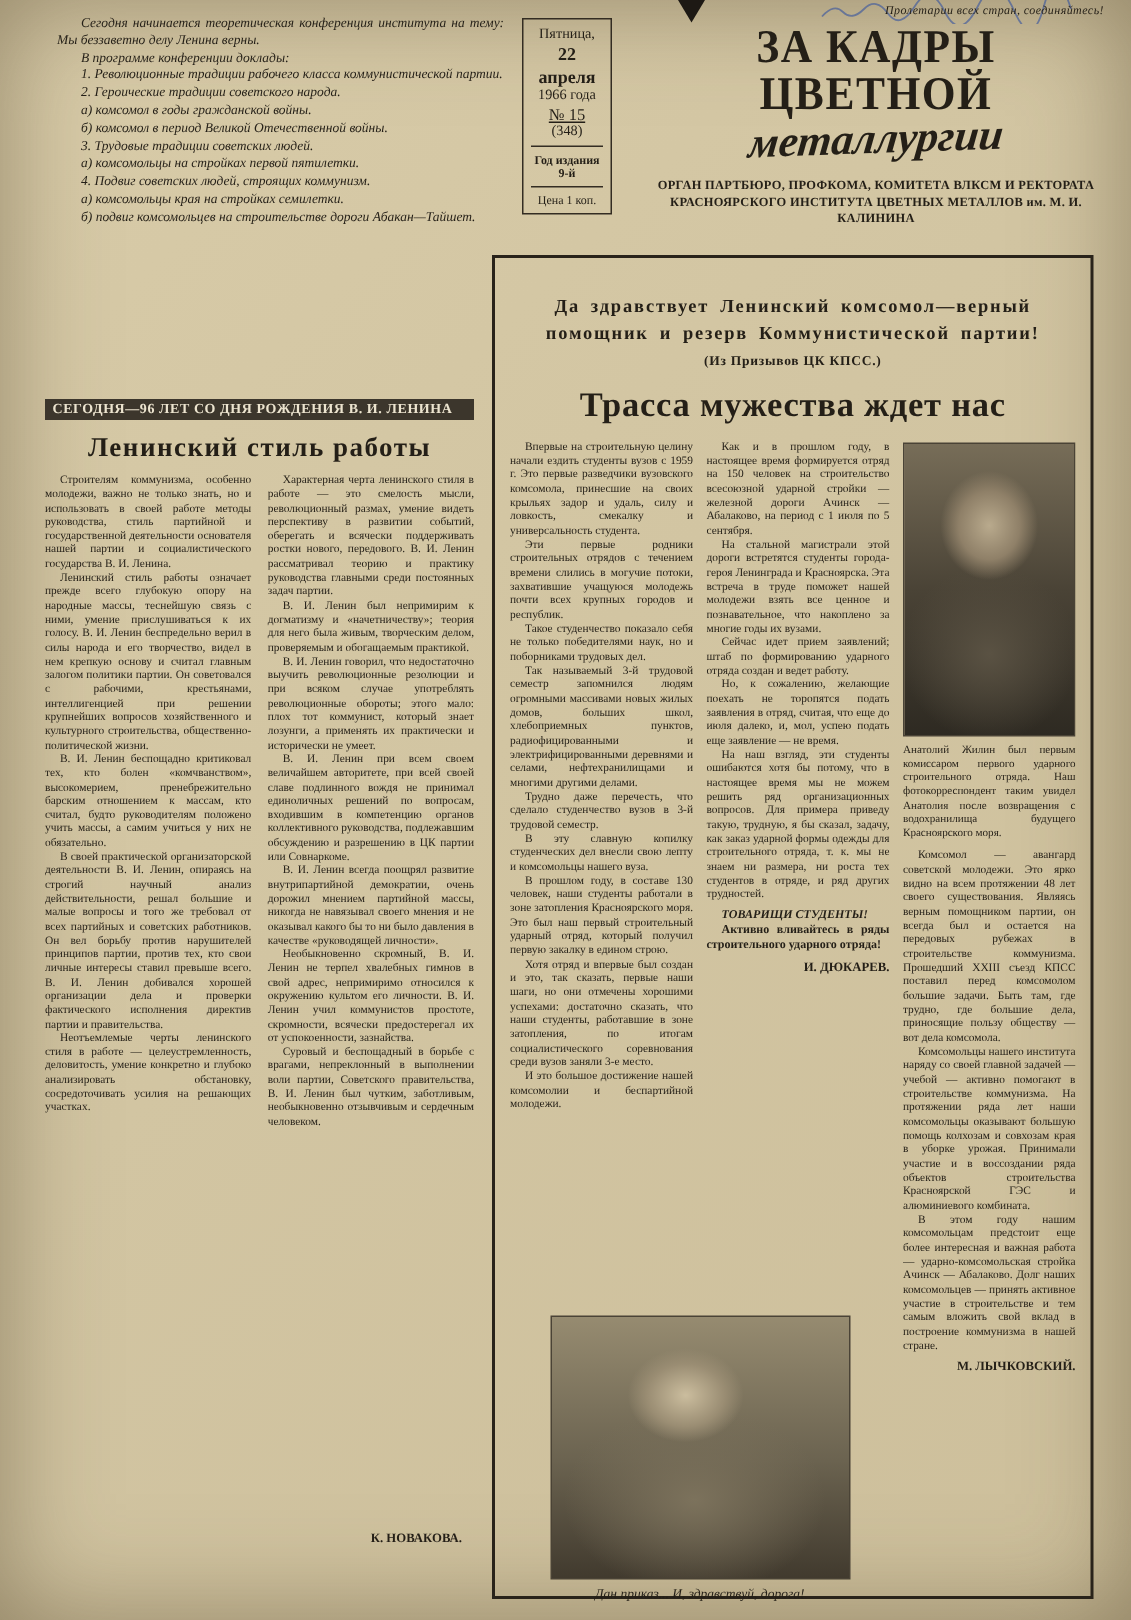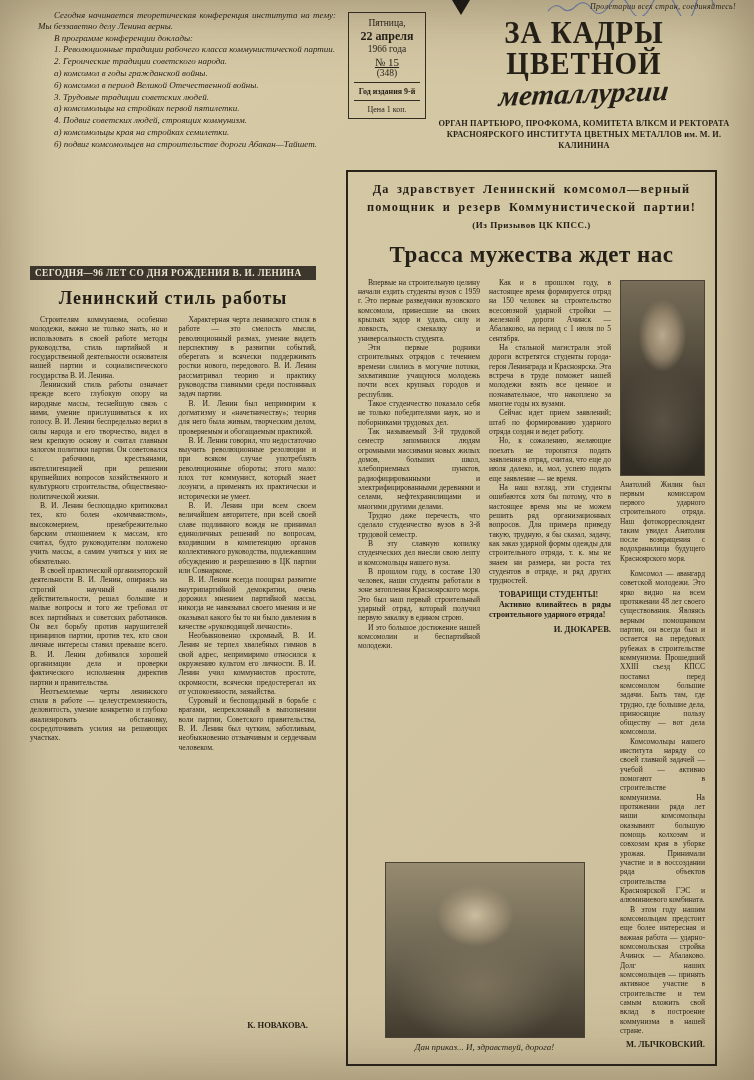--- a/index.html
+++ b/index.html
@@ -8,21 +8,21 @@
     position:relative; width:754px; height:1080px; margin:0 auto;
     background: linear-gradient(135deg, #d8cba8 0%, #d2c5a2 45%, #cdbf9b 100%);
     box-shadow: inset 0 0 70px rgba(80,65,40,.5);
     font-family:"Liberation Serif", serif; color:#241f17; overflow:hidden;
   }
   
   .announcement { position:absolute; left:38px; top:10px; width:298px;
     font-style:italic; font-size:9px; line-height:1.2; text-align:justify; }
   .announcement .para { margin:0 0 1px 0; text-indent:16px; }
   
-  .dateplate { position:absolute; left:348px; top:12px; width:78px;
+  .dateplate { position:absolute; left:348px; top:12px; width:60px;
     border:1.5px solid #332c22; text-align:center; padding:5px 3px 4px; }
   .dp-weekday { font-size:9.5px; }
   .dp-date { font-size:12px; font-weight:bold; margin-top:1px; }
   .dp-year { font-size:9.5px; }
   .dp-no { font-size:11px; margin-top:2px;text-decoration:underline; }
   .dp-total { font-size:9.5px; }
   .dp-rule { border-top:1px solid #332c22; margin:4px 2px; }
   .dp-edition { font-size:8px; font-weight:bold; }
   .dp-price { font-size:8px; margin-top:1px; }
   
@@ -42,32 +42,32 @@
   .left-article { position:absolute; left:30px; top:266px; width:286px; }
   .banner { background:#3c362c; color:#ece4cf; font-size:9.3px; font-weight:bold;
     padding:2px 5px; letter-spacing:.4px; white-space:nowrap; overflow:hidden; }
   .article-title { font-size:18px; font-weight:bold; text-align:center;
     letter-spacing:1px; margin:8px 0 6px; }
   .two-col { column-count:2; column-gap:11px; height:700px; overflow:hidden;
     font-size:7.6px; line-height:1.225; text-align:justify; }
   .para { margin:0; text-indent:10px; }
   .sig-left { text-align:right; font-weight:bold; font-size:8.5px; margin-top:5px; padding-right:8px; }
   
-  .main-box { position:absolute; left:346px; top:170px; width:371px; height:896px;
-    border:2px solid #29231a; padding:9px 10px 8px; }
+  .main-box { position:absolute; left:328px; top:170px; width:401px; height:896px;
+    border:2px solid #29231a; padding:24px 10px 8px; }
   .slogan { font-size:12.3px; font-weight:bold; text-align:center;
     letter-spacing:1.2px; word-spacing:3px; line-height:1.45; }
   .slogan-src { font-size:9px; font-weight:bold; text-align:center; margin-top:3px; letter-spacing:.5px; }
   .headline { font-size:23px; font-weight:bold; text-align:center; margin:12px 0 10px; letter-spacing:.5px; }
   .cols { display:flex; gap:9px; }
   .left-wrap { width:253px; }
   .two-cols-flex { display:flex; gap:9px; height:576px; overflow:hidden; }
   .colA, .colB { width:122px; font-size:7.6px; line-height:1.23; text-align:justify; overflow:hidden; }
   .colC { flex:1; font-size:7.6px; line-height:1.23; text-align:justify; overflow:hidden; }
-  .call1 { font-weight:bold; font-size:8px; margin-top:5px; text-indent:10px; }
+  .call1 { font-weight:bold; font-size:8px; margin-top:5px; text-indent:10px;font-style:italic; }
   .call2 { font-weight:bold; font-size:8px; text-indent:10px; }
   .sig { text-align:right; font-weight:bold; font-size:8.5px; margin-top:4px; }
   .photo { border:1px solid #4a4336; }
   .photo1 { width:100%; height:196px; margin-top:2px;
     background:
       radial-gradient(ellipse 40% 26% at 50% 28%, #b9aa8d 0%, #8f8068 45%, rgba(0,0,0,0) 72%),
       radial-gradient(ellipse 70% 40% at 50% 72%, #5a5243 0%, rgba(0,0,0,0) 75%),
       linear-gradient(180deg, #776d58 0%, #4a4336 50%, #2e2a22 100%); }
   .caption1 { font-size:7.4px; line-height:1.25; text-align:justify; margin-top:4px; }
   .colC-text { margin-top:6px; }
@@ -150,20 +150,21 @@
       <div class="left-wrap">
         <div class="two-cols-flex">
           <div class="colA">
               <p class="para">Впервые на строительную целину начали ездить студенты вузов с 1959 г. Это первые разведчики вузовского комсомола, принесшие на своих крыльях задор и удаль, силу и ловкость, смекалку и универсальность студента.</p>
               <p class="para">Эти первые родники строительных отрядов с течением времени слились в могучие потоки, захватившие учащуюся молодежь почти всех крупных городов и республик.</p>
               <p class="para">Такое студенчество показало себя не только победителями наук, но и поборниками трудовых дел.</p>
               <p class="para">Так называемый 3-й трудовой семестр запомнился людям огромными массивами новых жилых домов, больших школ, хлебоприемных пунктов, радиофицированными и электрифицированными деревнями и селами, нефтехранилищами и многими другими делами.</p>
               <p class="para">Трудно даже перечесть, что сделало студенчество вузов в 3-й трудовой семестр.</p>
               <p class="para">В эту славную копилку студенческих дел внесли свою лепту и комсомольцы нашего вуза.</p>
               <p class="para">В прошлом году, в составе 130 человек, наши студенты работали в зоне затопления Красноярского моря. Это был наш первый строительный ударный отряд, который получил первую закалку в едином строю.</p>
+              <p class="para">Хотя отряд и впервые был создан и это, так сказать, первые наши шаги, но они отмечены хорошими успехами: достаточно сказать, что наши студенты, работавшие в зоне затопления, по итогам социалистического соревнования среди вузов заняли 3-е место.</p>
               <p class="para">И это большое достижение нашей комсомолии и беспартийной молодежи.</p>
             </div>
           <div class="colB">
             <div>
                 <p class="para">Как и в прошлом году, в настоящее время формируется отряд на 150 человек на строительство всесоюзной ударной стройки — железной дороги Ачинск — Абалаково, на период с 1 июля по 5 сентября.</p>
                 <p class="para">На стальной магистрали этой дороги встретятся студенты города-героя Ленинграда и Красноярска. Эта встреча в труде поможет нашей молодежи взять все ценное и познавательное, что накоплено за многие годы их вузами.</p>
                 <p class="para">Сейчас идет прием заявлений; штаб по формированию ударного отряда создан и ведет работу.</p>
                 <p class="para">Но, к сожалению, желающие поехать не торопятся подать заявления в отряд, считая, что еще до июля далеко, и, мол, успею подать еще заявление — не время.</p>
                 <p class="para">На наш взгляд, эти студенты ошибаются хотя бы потому, что в настоящее время мы не можем решить ряд организационных вопросов. Для примера приведу такую, трудную, я бы сказал, задачу, как заказ ударной формы одежды для строительного отряда, т. к. мы не знаем ни размера, ни роста тех студентов в отряде, и ряд других трудностей.</p>
               </div>

